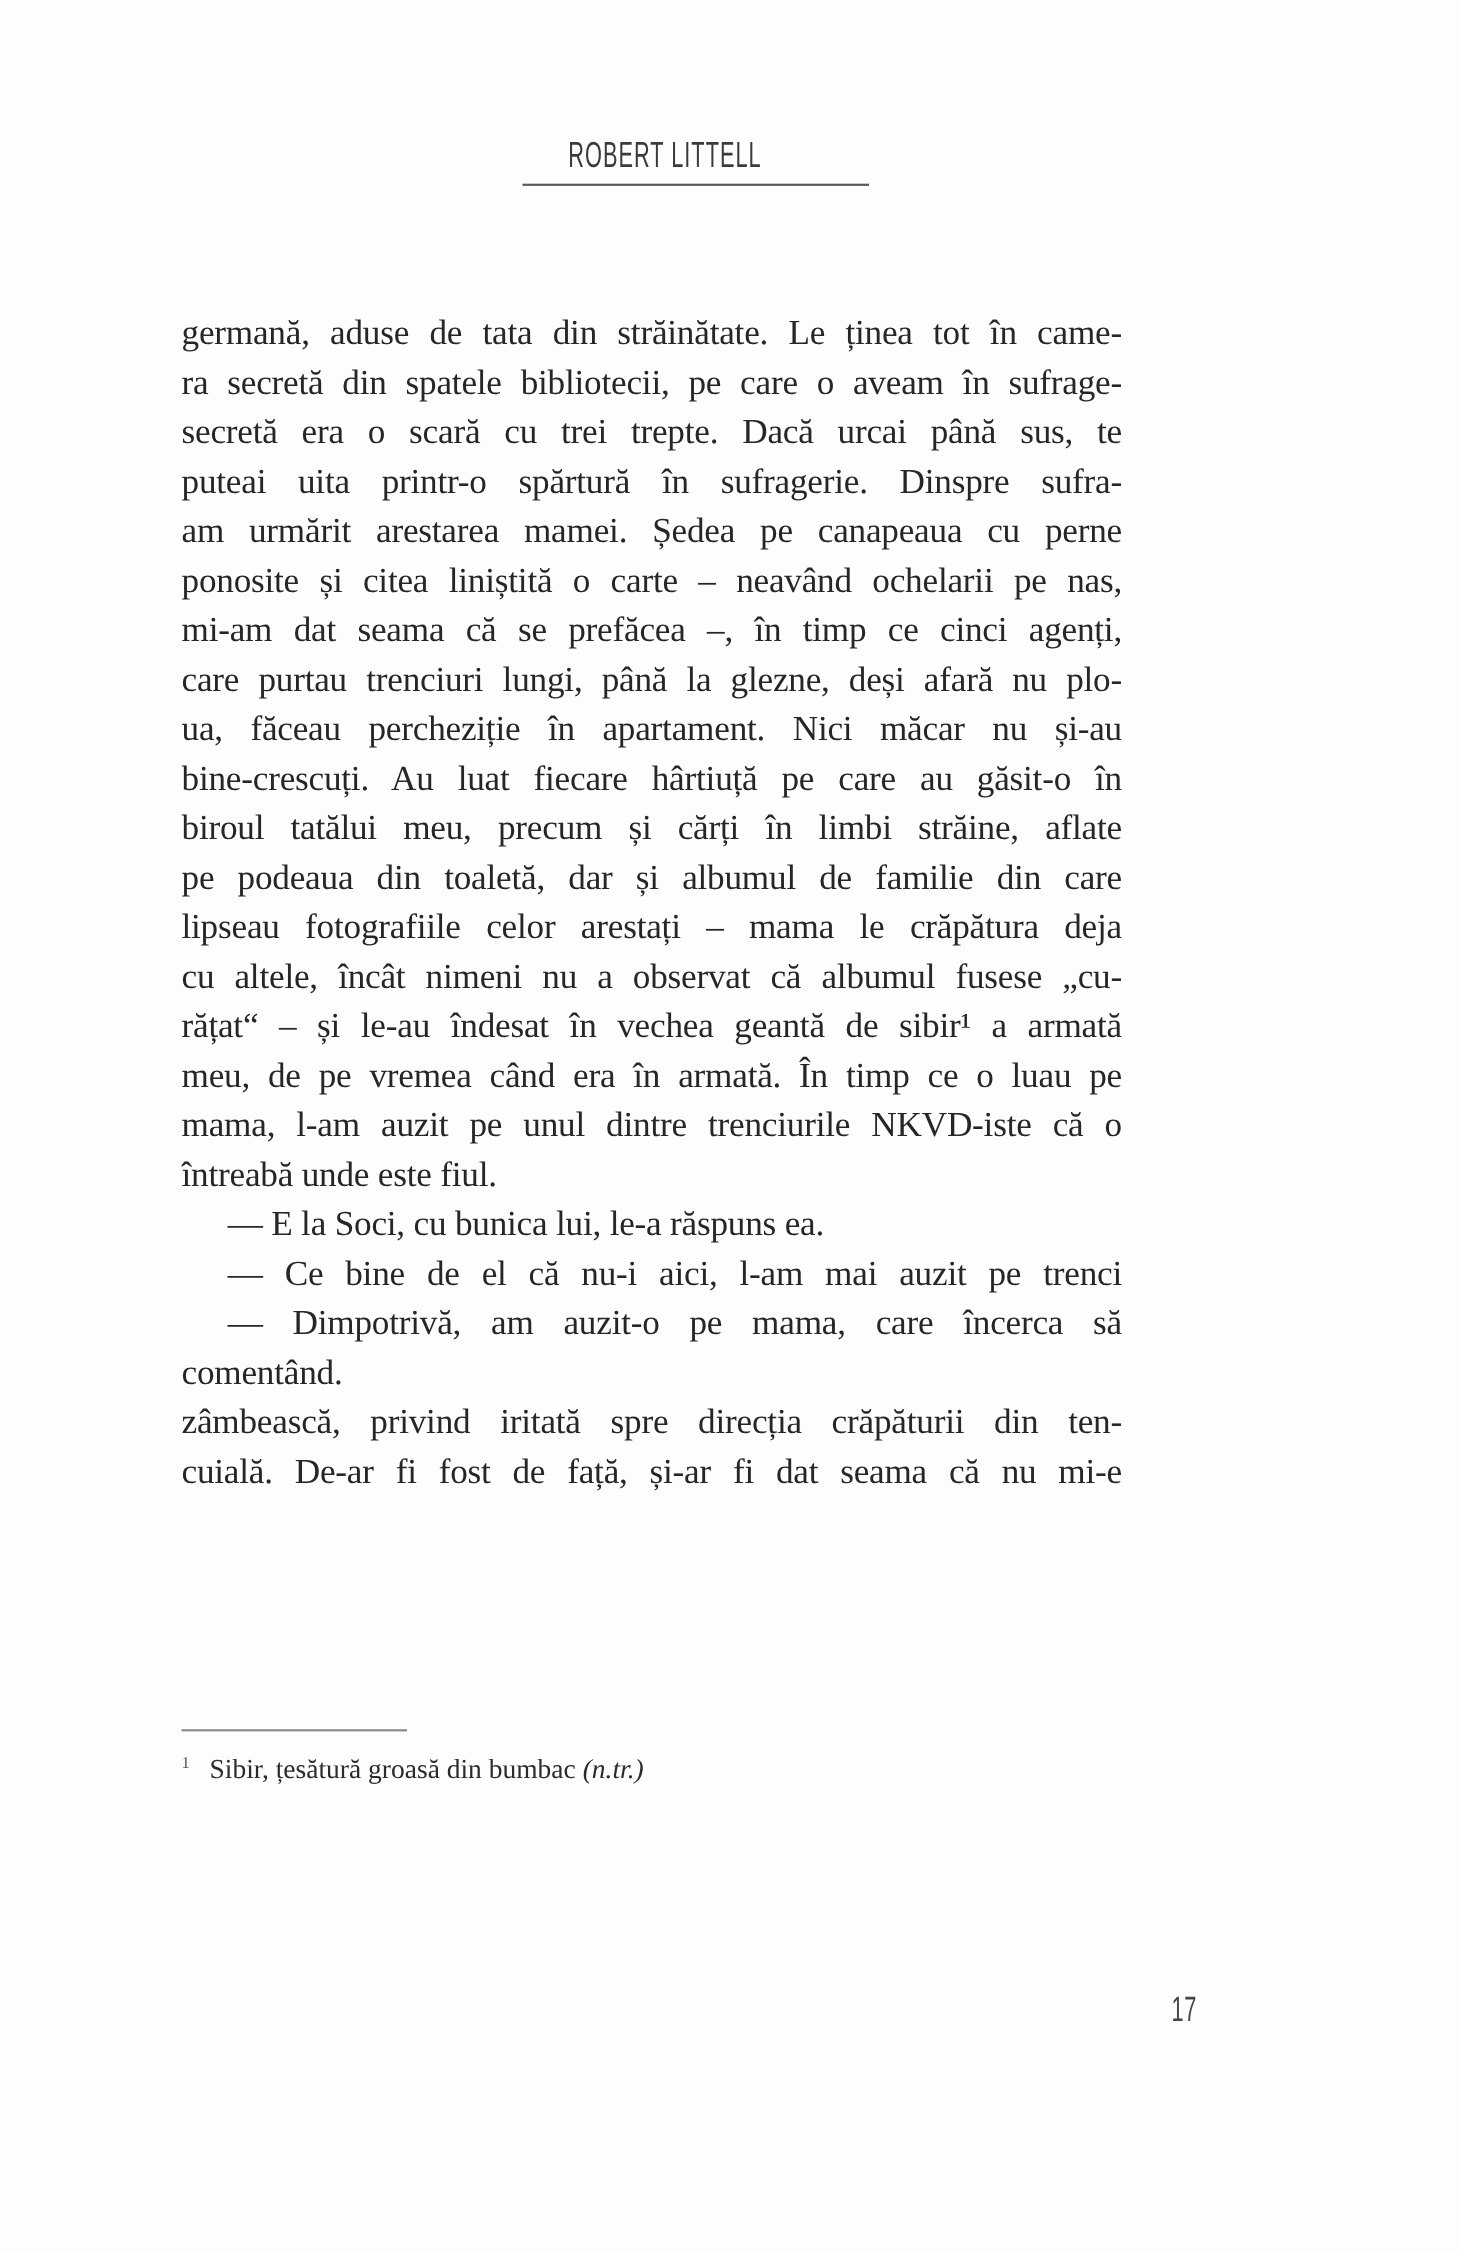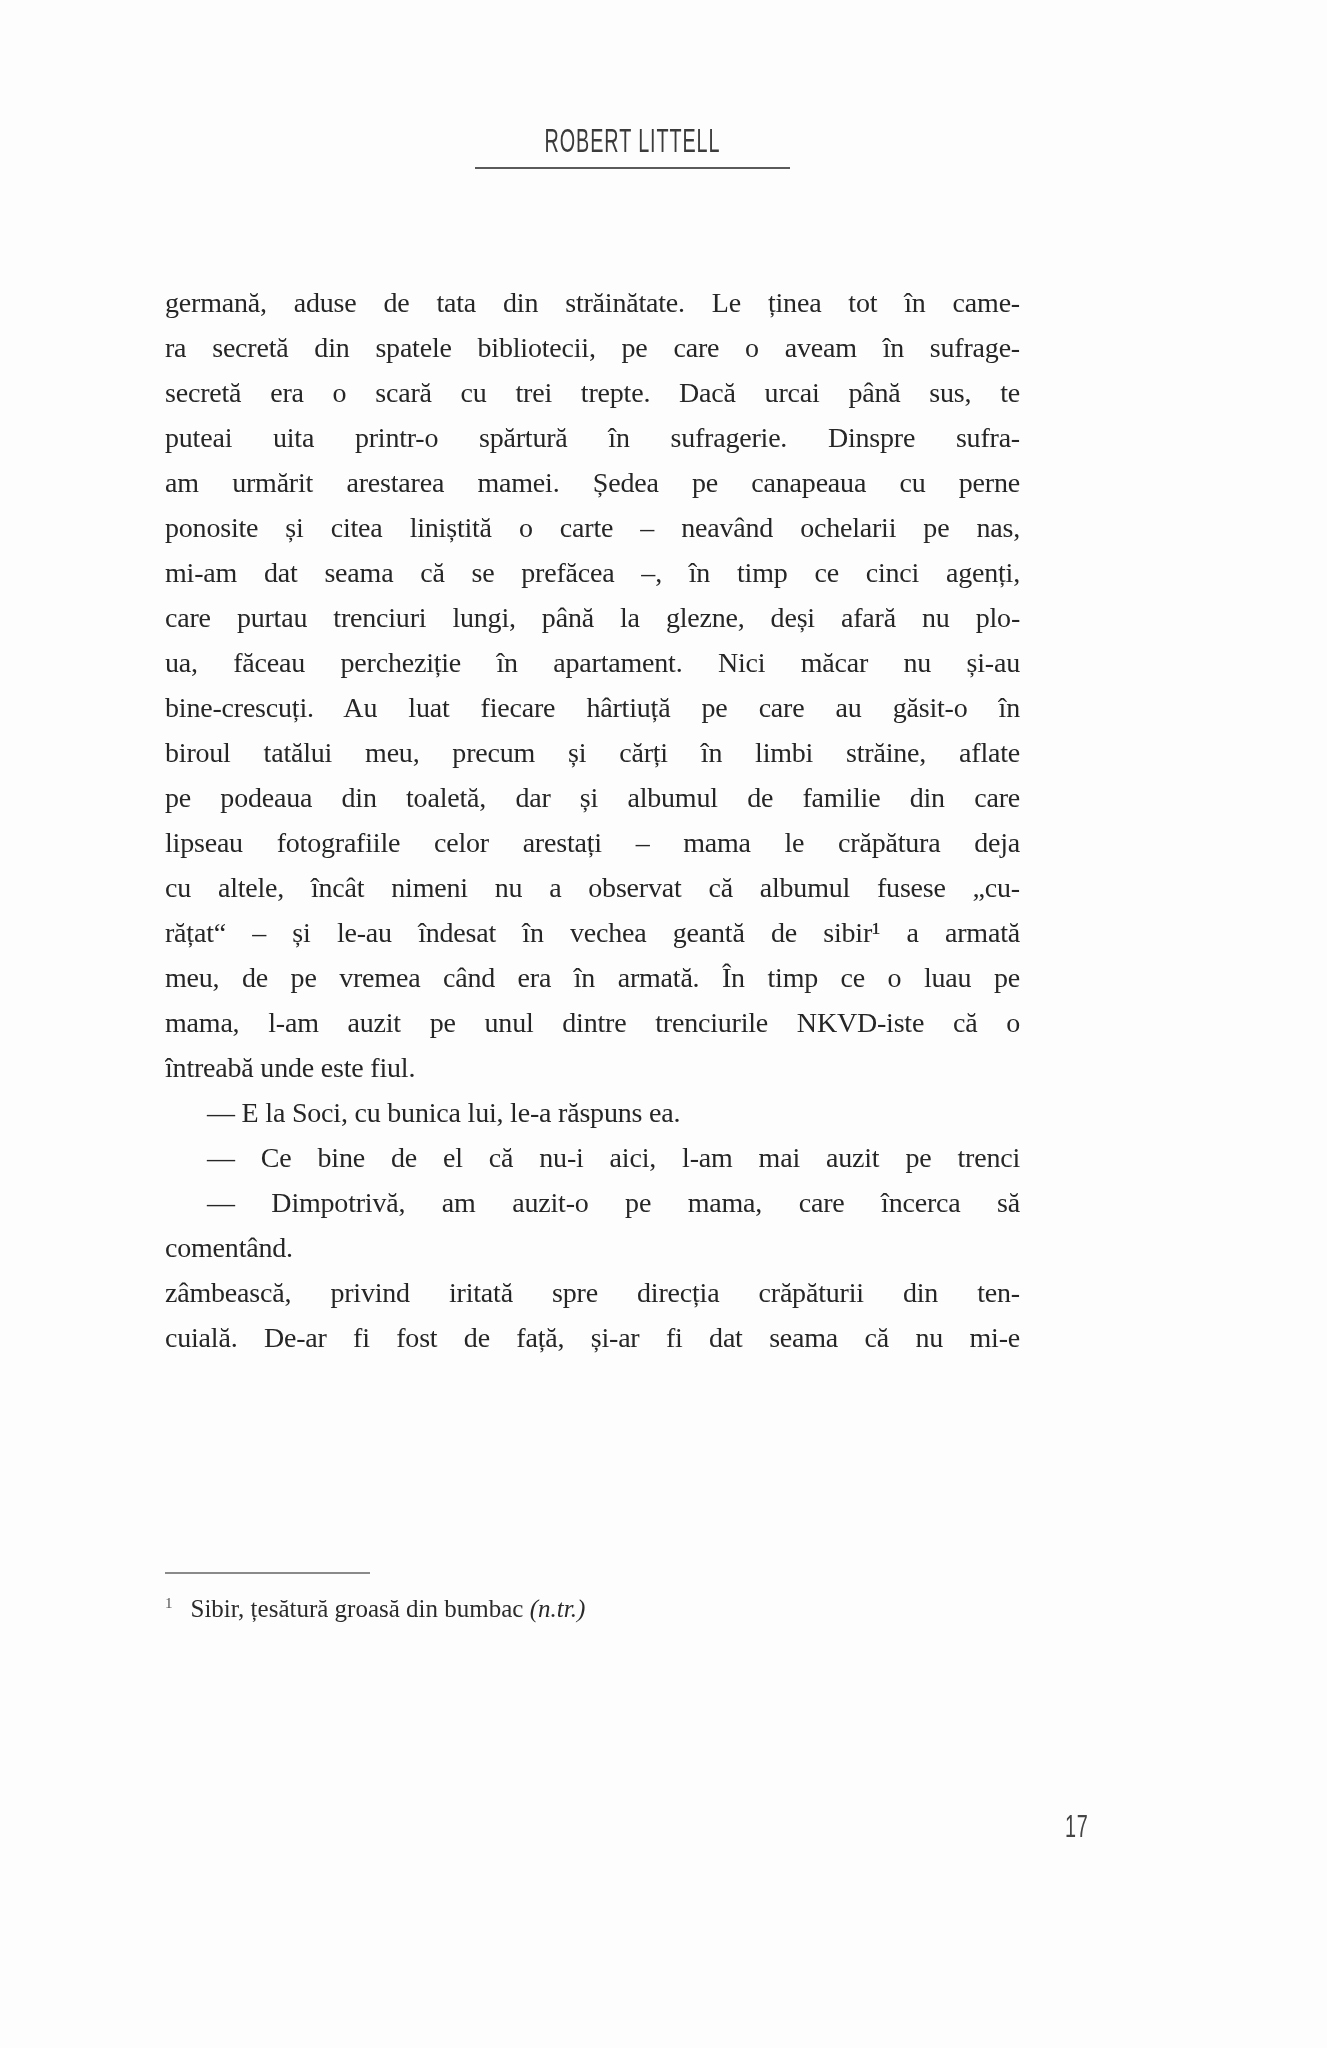--- a/index.html
+++ b/index.html
@@ -6,21 +6,21 @@
   .page {
     position: relative;
     width: 1327px;
     height: 2048px;
     background: #fdfdfd;
     overflow: hidden;
     font-family: "Liberation Serif", "DejaVu Serif", serif;
   }
   .header {
     position: absolute;
-    left: 475px;
+    left: 447px;
     top: 124px;
     width: 315px;
     text-align: center;
     white-space: nowrap;
   }
   .header-title {
     display: inline-block;
     font-family: "Liberation Sans", "DejaVu Sans", sans-serif;
     font-size: 33px;
     font-weight: 400;
@@ -36,21 +36,21 @@
     top: 167px;
     width: 315px;
     height: 2px;
     background: #5a5a5a;
   }
   .body-text {
     position: absolute;
     left: 165px;
     top: 280px;
     width: 855px;
-    font-size: 28px;
+    font-size: 32px;
     line-height: 45px;
     letter-spacing: -0.2px;
     color: #262626;
   }
   .line {
     height: 45px;
     overflow: hidden;
     text-align: justify;
     text-align-last: justify;
     -moz-text-align-last: justify;

